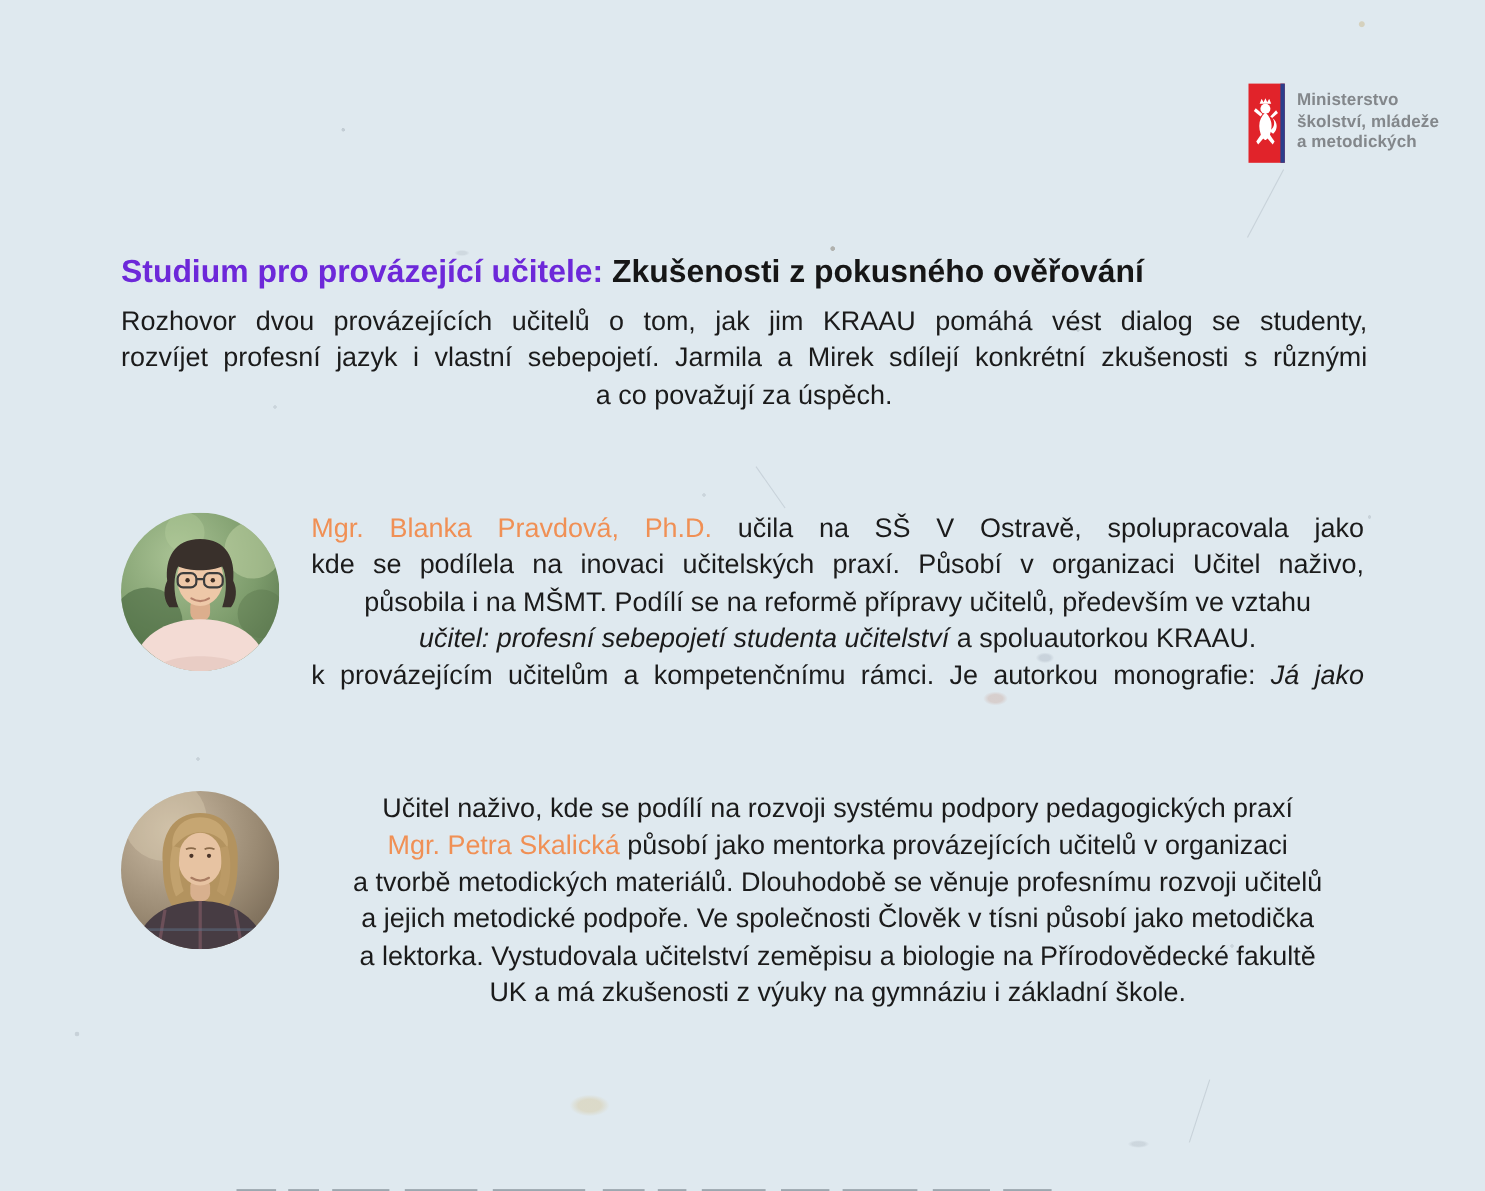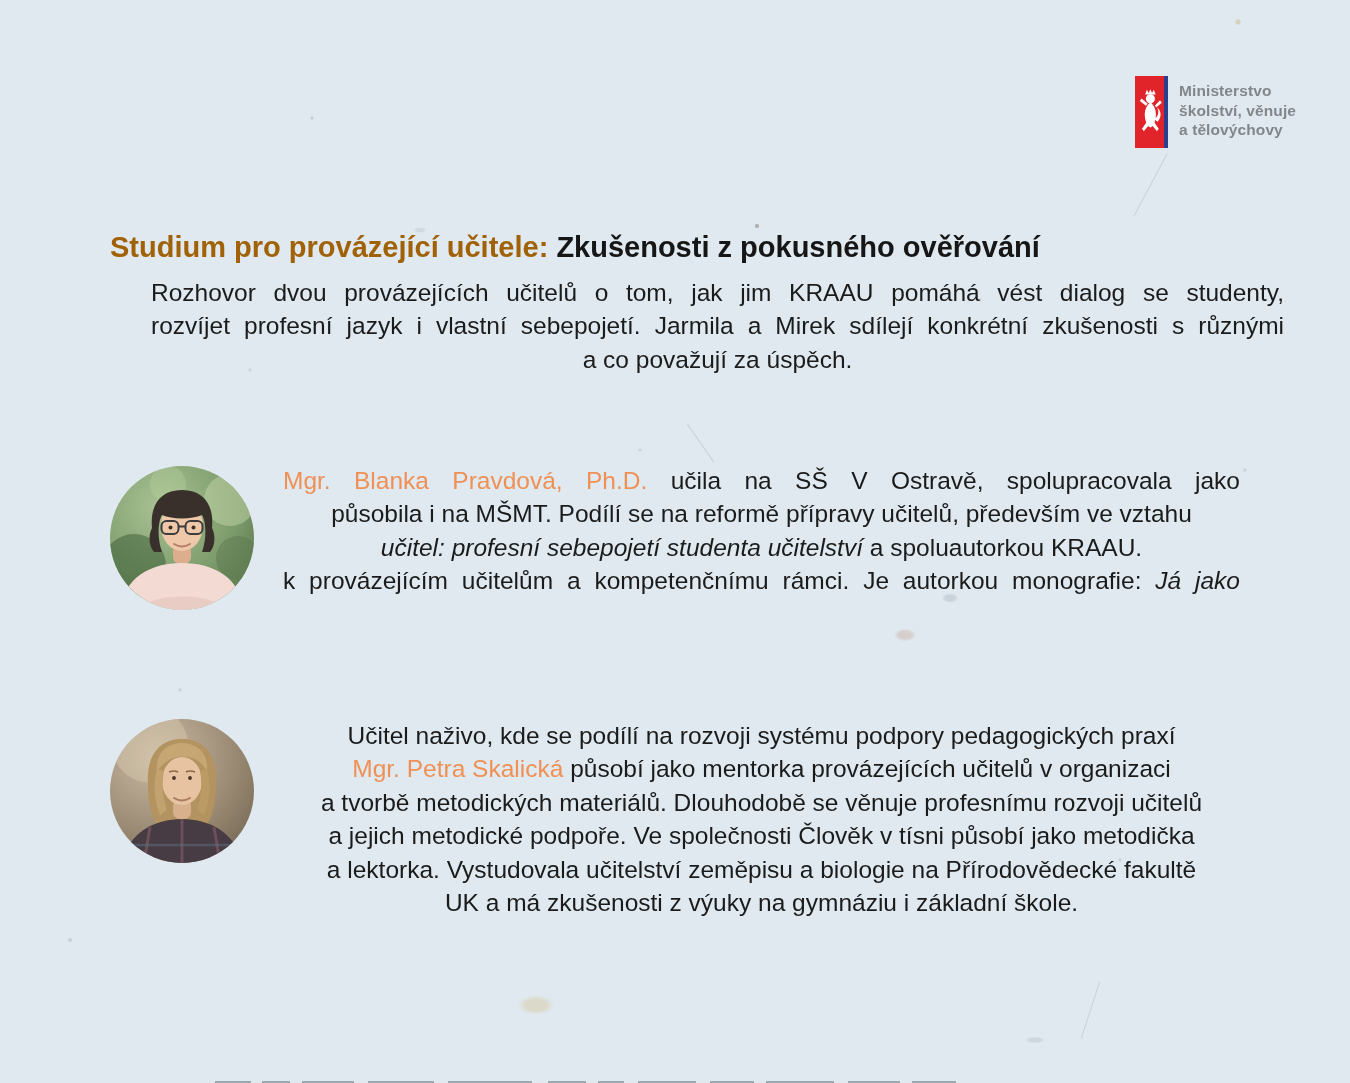--- a/index.html
+++ b/index.html
@@ -36,26 +36,26 @@
 
   
   .logo{position:absolute;left:1087px;top:76px;display:flex;gap:11px;padding-left:48px;}
   .logo-shield{position:relative;width:33px;height:72px;background:#e1232a;flex:none;}
   .logo-shield::after{content:"";position:absolute;right:0;top:0;width:4px;height:72px;background:#2b3f8c;}
   .logo-shield svg{position:absolute;left:0;top:0;width:29px;height:72px;}
   .logo-text{padding-top:5px;font-size:15.5px;line-height:19.5px;font-weight:600;color:#83878b;letter-spacing:.1px;}
 
   
   .title{position:absolute;left:110px;top:229px;font-size:29px;line-height:36px;font-weight:700;white-space:nowrap;}
-  .title .hl{color:#a16207;}
+  .title .hl{color:#6d28d9;}
   .title .rest{color:#161616;}
 
   
   .textblock{position:absolute;font-size:24.5px;line-height:33.4px;color:#1b1b1b;}
-  .intro{left:110px;top:276px;width:1133px;margin-left:41px;}
+  .intro{left:110px;top:276px;width:1133px;}
   .bio-text-0{left:283px;top:464px;width:957px;}
   .bio-text-1{left:283px;top:719px;width:957px;}
   .line{text-align:center;}
   .line.just{text-align:justify;text-align-last:justify;}
   .line .name{color:#f09055;font-weight:400;}
   .line .i{font-style:italic;}
 
   
   .portrait{position:absolute;width:144px;height:144px;border-radius:50%;overflow:hidden;}
   .portrait svg{display:block;width:144px;height:144px;}
@@ -95,22 +95,22 @@
           <path d="M12.5 29 L5.5 23.5 7.5 20.5 14.5 26.5 Z"></path>
           <path d="M22.5 29 L28.5 22.5 30.5 25.5 24.5 30.5 Z"></path>
           <path d="M13.5 47 L8 55 10 58 15.5 51.5 Z"></path>
           <path d="M21.5 47 L27 55 25 58 19.5 51.5 Z"></path>
           <path d="M21.5 44 C 27 41.5, 28 34, 24.5 30.5 C 30 33.5, 31 42, 25.5 47 Z"></path>
         </g>
       </svg>
     </div>
     <div class="logo-text">
       <div>Ministerstvo</div>
-      <div>školství, věnuje</div>
-      <div>a tělovýchovy</div>
+      <div>školství, mládeže</div>
+      <div>a metodických</div>
     </div>
   </div>
 
   <div class="title">
     <span class="hl">Studium pro provázející učitele:</span>
     <span class="rest">Zkušenosti z pokusného ověřování</span>
   </div>
 
   <div class="textblock intro">
       <div class="line just"><span>Rozhovor dvou provázejících učitelů o tom, jak jim KRAAU pomáhá vést dialog se studenty,</span></div>
@@ -142,20 +142,21 @@
       <g stroke="#3c3c3c" stroke-width="2" fill="none">
         <rect x="51.5" y="55" width="17" height="13" rx="5"></rect>
         <rect x="75.5" y="55" width="17" height="13" rx="5"></rect>
         <path d="M68.5 60.5 L75.5 60.5"></path>
       </g>
       <path d="M64 78 Q 72 83, 80 78" stroke="#b5806a" stroke-width="2" fill="none" stroke-linecap="round"></path>
     </svg>
   </div>
   <div class="textblock bio-text-0">
       <div class="line just"><span class="name">Mgr. Blanka Pravdová, Ph.D.</span><span> učila na SŠ V Ostravě, spolupracovala jako</span></div>
+      <div class="line just"><span>kde se podílela na inovaci učitelských praxí. Působí v organizaci Učitel naživo,</span></div>
       <div class="line"><span>působila i na MŠMT. Podílí se na reformě přípravy učitelů, především ve vztahu</span></div>
       <div class="line"><span class="i">učitel: profesní sebepojetí studenta učitelství</span><span> a spoluautorkou KRAAU.</span></div>
       <div class="line just"><span>k provázejícím učitelům a kompetenčnímu rámci. Je autorkou monografie: </span><span class="i">Já jako</span></div>
     </div>
 
   <div class="portrait portrait-1">
     <svg viewBox="0 0 144 144" aria-hidden="true">
       <defs>
         <radialGradient id="p2bg" cx="32%" cy="25%" r="100%">
           <stop offset="0" stop-color="#cbbba4"></stop>

